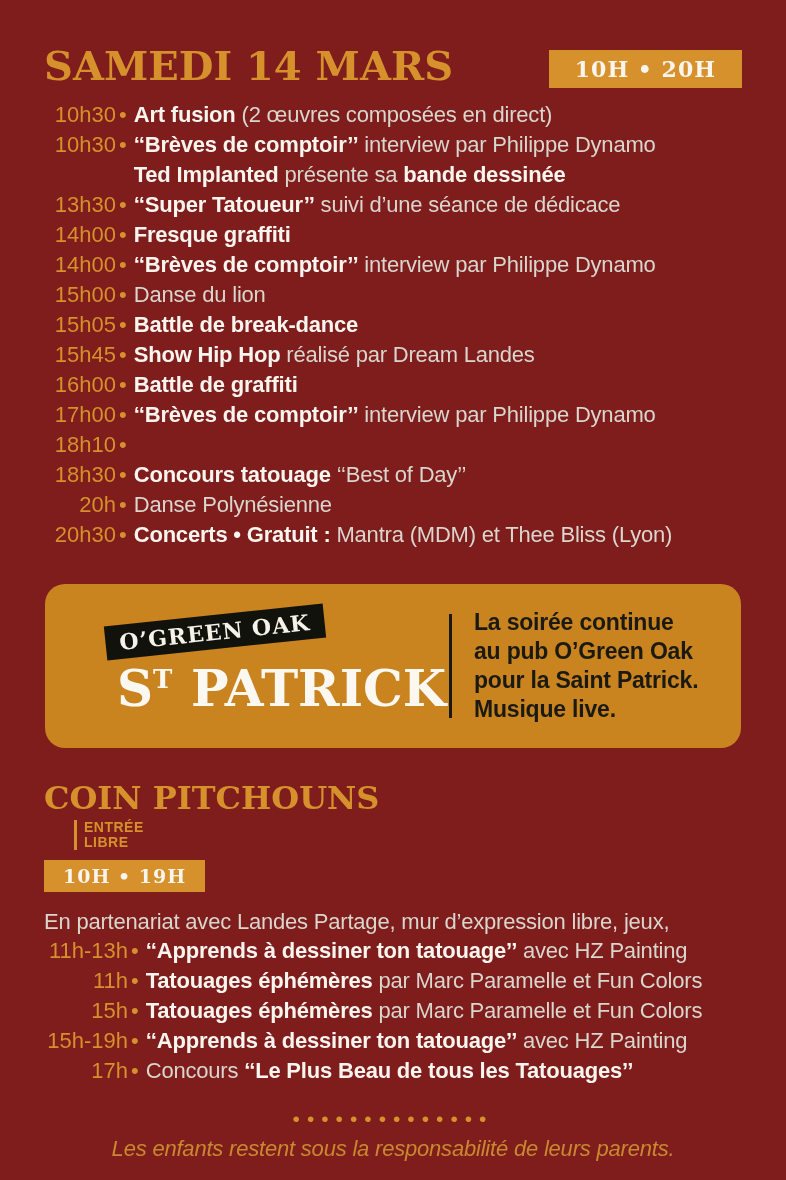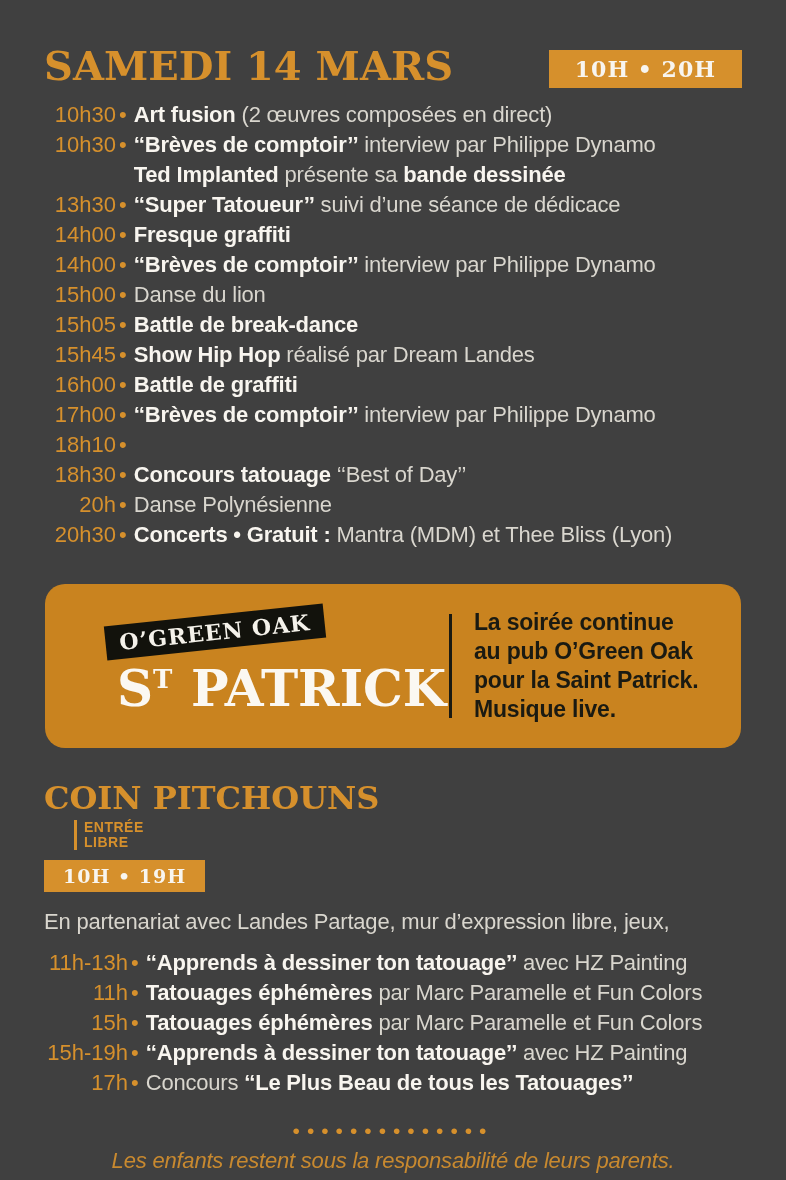--- a/index.html
+++ b/index.html
@@ -1,19 +1,19 @@
 <!DOCTYPE html>
 <html><head>
 <meta charset="utf-8">
 <style>
   html,body{margin:0;padding:0;background:#12120e;}
   .page{
     position:relative;
     width:786px;height:1180px;
-    background:#404040;
+    background:#7f1d1d;
     box-sizing:border-box;
     padding:44px 44px 0 44px;
     overflow:hidden;
     font-family:"Liberation Sans",sans-serif;
     -webkit-font-smoothing:antialiased;
   }
   
   .hdr{display:flex;justify-content:space-between;align-items:flex-start;}
   .main-title{
     font-family:"DejaVu Serif",serif;font-weight:700;
@@ -74,21 +74,21 @@
     border-left:3px solid #d6902c;padding-left:7px;
     color:#d6902c;font-weight:700;font-size:14px;line-height:15px;
     letter-spacing:0.5px;
   }
   .coin-hdr .spacer{flex:1;}
   .hours-badge.small{font-size:19px;line-height:22px;padding:5px 19px;margin-top:10px;}
   .coin-intro{
     margin-top:15px;color:#d9d6ce;font-size:22px;line-height:29px;
     letter-spacing:-0.2px;
   }
-  .sched.coin{margin-top:12px;}
+  .sched.coin{margin-top:0;}
   
   .dots{
     margin-top:22px;text-align:center;color:#d6902c;
     font-size:21px;line-height:21px;letter-spacing:7px;
   }
   .notice{
     margin-top:6px;text-align:center;font-style:italic;
     color:#c8892f;font-size:22px;line-height:28px;letter-spacing:-0.2px;
   }
 </style>

